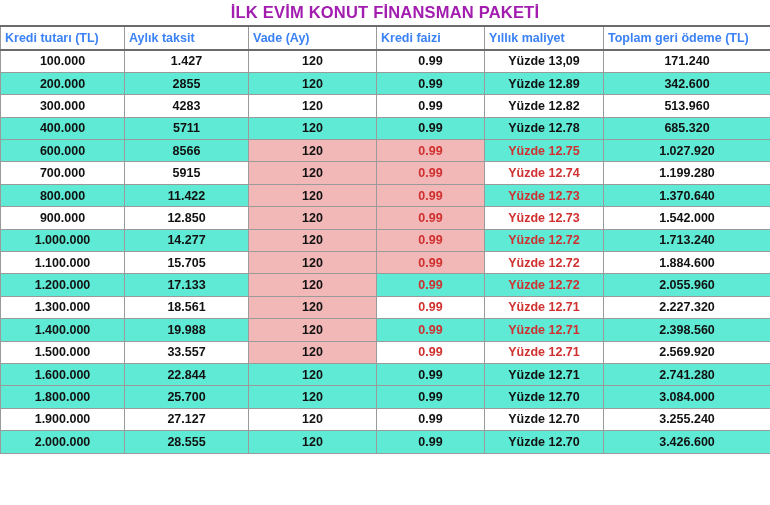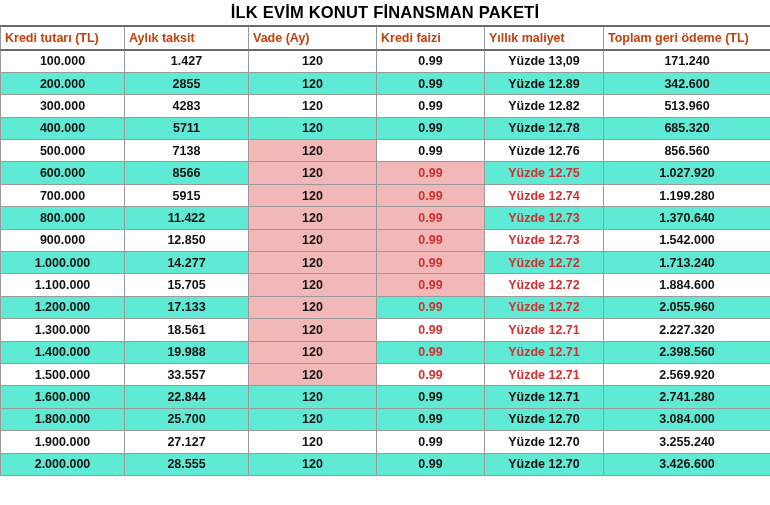--- a/index.html
+++ b/index.html
@@ -16,21 +16,21 @@
   .page {
     position: relative;
     width: 770px;
     height: 505px;
     box-sizing: border-box;
   }
   .title {
     text-align: center;
     font-size: 16.5px;
     font-weight: bold;
-    color: #000000;
+    color: #a21caf;
     letter-spacing: 0.2px;
     padding: 3px 0 4px 0;
     line-height: 18px;
   }
   table.fin {
     border-collapse: collapse;
     width: 770px;
     table-layout: fixed;
   }
   table.fin col.c0 { width: 124px; }
@@ -43,21 +43,21 @@
   table.fin th, table.fin td {
     border: 1px solid #9a9a9a;
     font-size: 12.5px;
     height: 22.4px;
     padding: 0 4px;
     box-sizing: border-box;
     overflow: hidden;
     white-space: nowrap;
   }
   table.fin th {
-    color: #c2410c;
+    color: #3b82f6;
     font-weight: bold;
     font-size: 12.5px;
     background: #ffffff;
     border-top: 2px solid #6b6b6b;
     border-bottom: 2px solid #6b6b6b;
     height: 24px;
   }
   th.left { text-align: left; padding-left: 5px; }
   td { text-align: center; font-weight: bold; color: #111111; }
   tr.alt td { background: #5eead4; }
@@ -115,28 +115,20 @@
           <td>513.960</td>
         </tr>
         <tr class="alt">
           <td>400.000</td>
           <td>5711</td>
           <td>120</td>
           <td>0.99</td>
           <td>Yüzde 12.78</td>
           <td>685.320</td>
         </tr>
-        <tr>
-          <td>500.000</td>
-          <td>7138</td>
-          <td class="hl-pink">120</td>
-          <td>0.99</td>
-          <td>Yüzde 12.76</td>
-          <td>856.560</td>
-        </tr>
         <tr class="alt">
           <td>600.000</td>
           <td>8566</td>
           <td class="hl-pink">120</td>
           <td class="hl-pink red-text">0.99</td>
           <td class="red-text">Yüzde 12.75</td>
           <td>1.027.920</td>
         </tr>
         <tr>
           <td>700.000</td>

